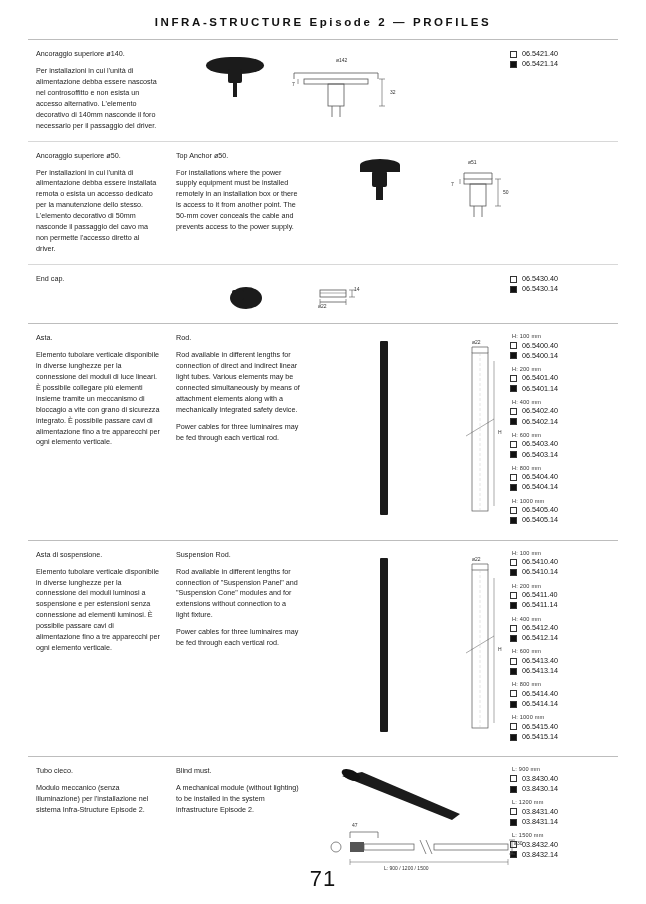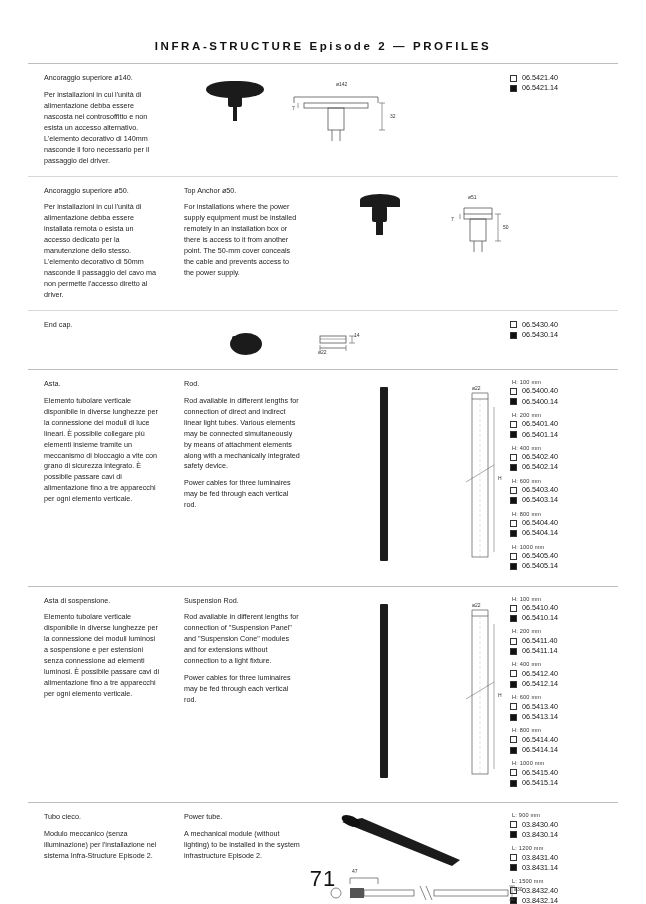--- a/index.html
+++ b/index.html
@@ -17,21 +17,21 @@
     width: 646px;
     height: 904px;
     position: relative;
     padding: 0;
   }
   .page-title {
     text-align: center;
     font-size: 11.5px;
     letter-spacing: 2.6px;
     font-weight: 700;
-    padding-top: 40px;
+    padding-top: 16px;
     padding-bottom: 11px;
     color: #111;
   }
   .rule {
     border-top: 1px solid #bdbdbd;
     margin: 0 28px;
   }
   .rule.thin { border-top: 1px solid #d8d8d8; }
 
   .row {
@@ -58,21 +58,21 @@
   .col-codes {
     width: 112px;
     flex: 0 0 112px;
     padding-left: 4px;
   }
   .txt {
     font-size: 7.2px;
     line-height: 1.52;
     color: #1c1c1c;
   }
-  .txt p { margin: 0 0 6px 16px; }
+  .txt p { margin: 0 0 6px 8px; }
   .txt p:last-child { margin-bottom: 0; }
 
   
   .codes { display: block; }
   .code-group { margin-bottom: 5px; }
   .code-head {
     font-size: 5.6px;
     color: #333;
     margin: 0 0 1.5px 2px;
     letter-spacing: .2px;
@@ -469,21 +469,21 @@
     </div>
   </div>
   <div class="rule"></div>
 
   <div class="row" style="min-height:112px;">
     <div class="col-it txt">
       <p>Tubo cieco.</p>
       <p>Modulo meccanico (senza illuminazione) per l'installazione nel sistema Infra-Structure Episode 2.</p>
     </div>
     <div class="col-en txt">
-      <p>Power tube.</p>
+      <p>Blind must.</p>
       <p>A mechanical module (without lighting) to be installed in the system infrastructure Episode 2.</p>
     </div>
     <div class="col-img">
       <div class="fig">
         <svg width="150" height="56" style="position:absolute; left:24px; top:4px;">
           <path d="M10 6 L30 2 L128 44 L120 50 Z" fill="#1b1b1b"></path>
           <ellipse cx="19" cy="5" rx="10" ry="5" fill="#111" transform="rotate(24 19 5)"></ellipse>
         </svg>
         <svg width="210" height="44" style="position:absolute; left:14px; top:62px;">
           <line x1="28" y1="4" x2="56" y2="4" stroke="#555" stroke-width="0.7"></line>

